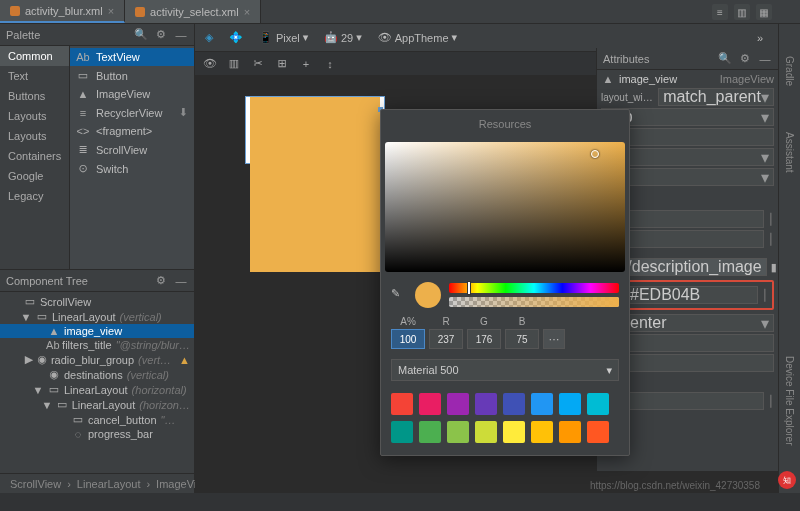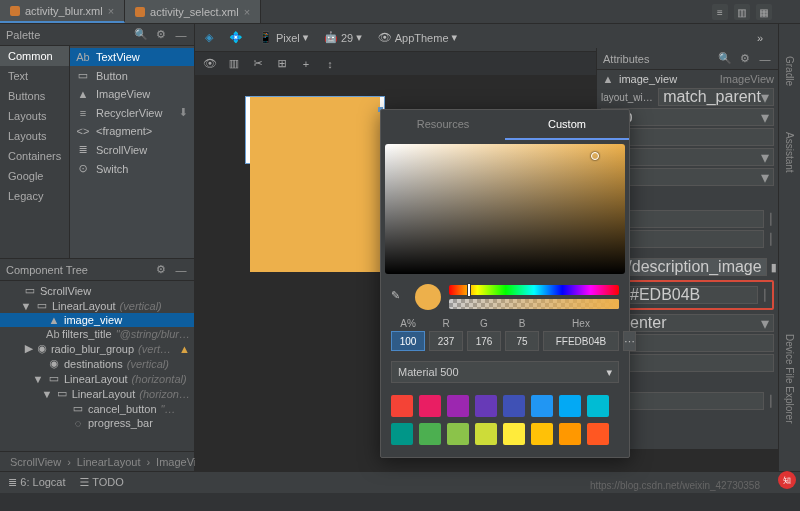--- a/index.html
+++ b/index.html
@@ -419,21 +419,20 @@
       <div style="height:10px;"></div>
       <div class="gutter-label">Assistant</div>
       <div style="flex:1"></div>
       <div class="gutter-label">Device File Explorer</div>
       <div style="height:30px;"></div>
     </div>
 
     <div class="picker">
       <div class="picker-tabs">
         <div class="picker-tab">Resources</div>
-        <div class="picker-tab active">Custom</div>
       </div>
       <div class="gradient">
         <div class="grad-cursor"></div>
       </div>
       <div class="picker-row">
         <span class="eyedrop">✎</span>
         <span class="swatch-big"></span>
         <div class="hue-col">
           <div class="hue">
               <div class="hue-handle"></div>
@@ -450,24 +449,20 @@
             <span class="rgb-label">R</span>
             <input class="rgb-input" value="237" style="">
           </div>
         <div class="rgb-group">
             <span class="rgb-label">G</span>
             <input class="rgb-input" value="176" style="">
           </div>
         <div class="rgb-group">
             <span class="rgb-label">B</span>
             <input class="rgb-input" value="75" style="">
-          </div>
-        <div class="rgb-group" style="flex:1;">
-            <span class="rgb-label">Hex</span>
-            <input class="hex-input" value="FFEDB04B" style="">
           </div>
         <div class="picker-btn">⋯</div>
       </div>
       <div class="mat-row">
         <div class="mat-select">
             <span>Material 500</span>
             <span>▾</span>
           </div>
       </div>
       <div class="swatches" id="swatches">
@@ -484,20 +479,15 @@
           <div class="sw" style="background: rgb(139, 195, 74);"></div>
           <div class="sw" style="background: rgb(205, 220, 57);"></div>
           <div class="sw" style="background: rgb(255, 235, 59);"></div>
           <div class="sw" style="background: rgb(255, 193, 7);"></div>
           <div class="sw" style="background: rgb(255, 152, 0);"></div>
           <div class="sw" style="background: rgb(255, 87, 34);"></div>
         </div>
     </div>
   </div>
 
-  <div class="bottom">
-    <span>≣ <span>6: Logcat</span></span>
-    <span>☰ <span>TODO</span></span>
-    <span class="sp"></span>
-  </div>
   <span class="watermark">https://blog.csdn.net/weixin_42730358</span>
   <span class="zhihu">知</span>
 </div>
 
 </body></html>

